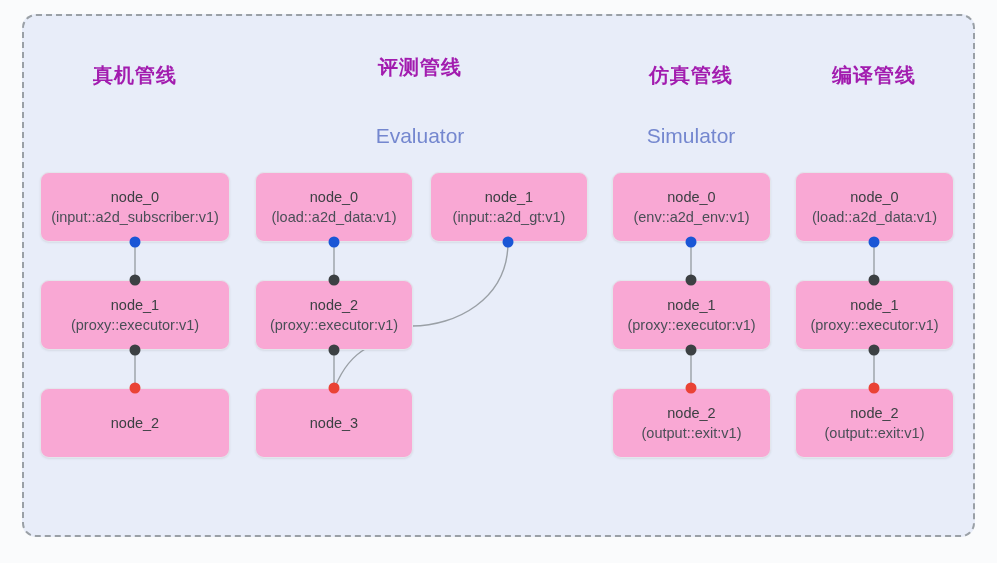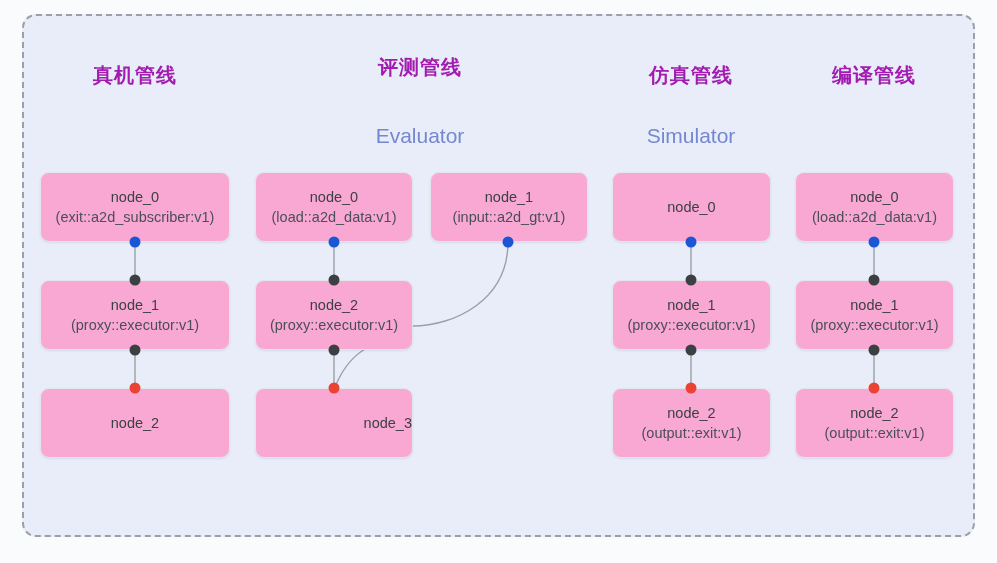--- a/index.html
+++ b/index.html
@@ -116,21 +116,21 @@
   <div class="col-title" style="left:330px; top:54px; width:180px;">评测管线</div>
   <div class="col-sub" style="left:330px; top:124px; width:180px;text-align:center;">Evaluator</div>
 
   <div class="col-title" style="left:601px; top:62px; width:180px;">仿真管线</div>
   <div class="col-sub" style="left:601px; top:124px; width:180px;">Simulator</div>
 
   <div class="col-title" style="left:784px; top:62px; width:180px;">编译管线</div>
 
   <div class="node" style="left:40px; top:172px; width:190px; height:70px;">
     <div class="nid">node_0</div>
-    <div class="nspec">(exit::a2d_subscriber:v1)</div>
+    <div class="nspec">(input::a2d_subscriber:v1)</div>
   </div>
   <div class="node" style="left:40px; top:280px; width:190px; height:70px;">
     <div class="nid">node_1</div>
     <div class="nspec">(proxy::executor:v1)</div>
   </div>
   <div class="node" style="left:40px; top:388px; width:190px; height:70px;">
     <div class="nid">node_2</div>
   </div>
 
   <div class="node" style="left:255px; top:172px; width:158px; height:70px;">
@@ -138,26 +138,27 @@
     <div class="nspec">(load::a2d_data:v1)</div>
   </div>
   <div class="node" style="left:430px; top:172px; width:158px; height:70px;">
     <div class="nid">node_1</div>
     <div class="nspec">(input::a2d_gt:v1)</div>
   </div>
   <div class="node" style="left:255px; top:280px; width:158px; height:70px;">
     <div class="nid">node_2</div>
     <div class="nspec">(proxy::executor:v1)</div>
   </div>
-  <div class="node" style="left:255px; top:388px; width:158px; height:70px;align-items:flex-end;">
+  <div class="node" style="left:255px; top:388px; width:158px; height:70px;">
     <div class="nid">node_3</div>
   </div>
 
   <div class="node" style="left:612px; top:172px; width:159px; height:70px;">
     <div class="nid">node_0</div>
+    <div class="nspec">(env::a2d_env:v1)</div>
   </div>
   <div class="node" style="left:612px; top:280px; width:159px; height:70px;">
     <div class="nid">node_1</div>
     <div class="nspec">(proxy::executor:v1)</div>
   </div>
   <div class="node" style="left:612px; top:388px; width:159px; height:70px;">
     <div class="nid">node_2</div>
     <div class="nspec">(output::exit:v1)</div>
   </div>
 

